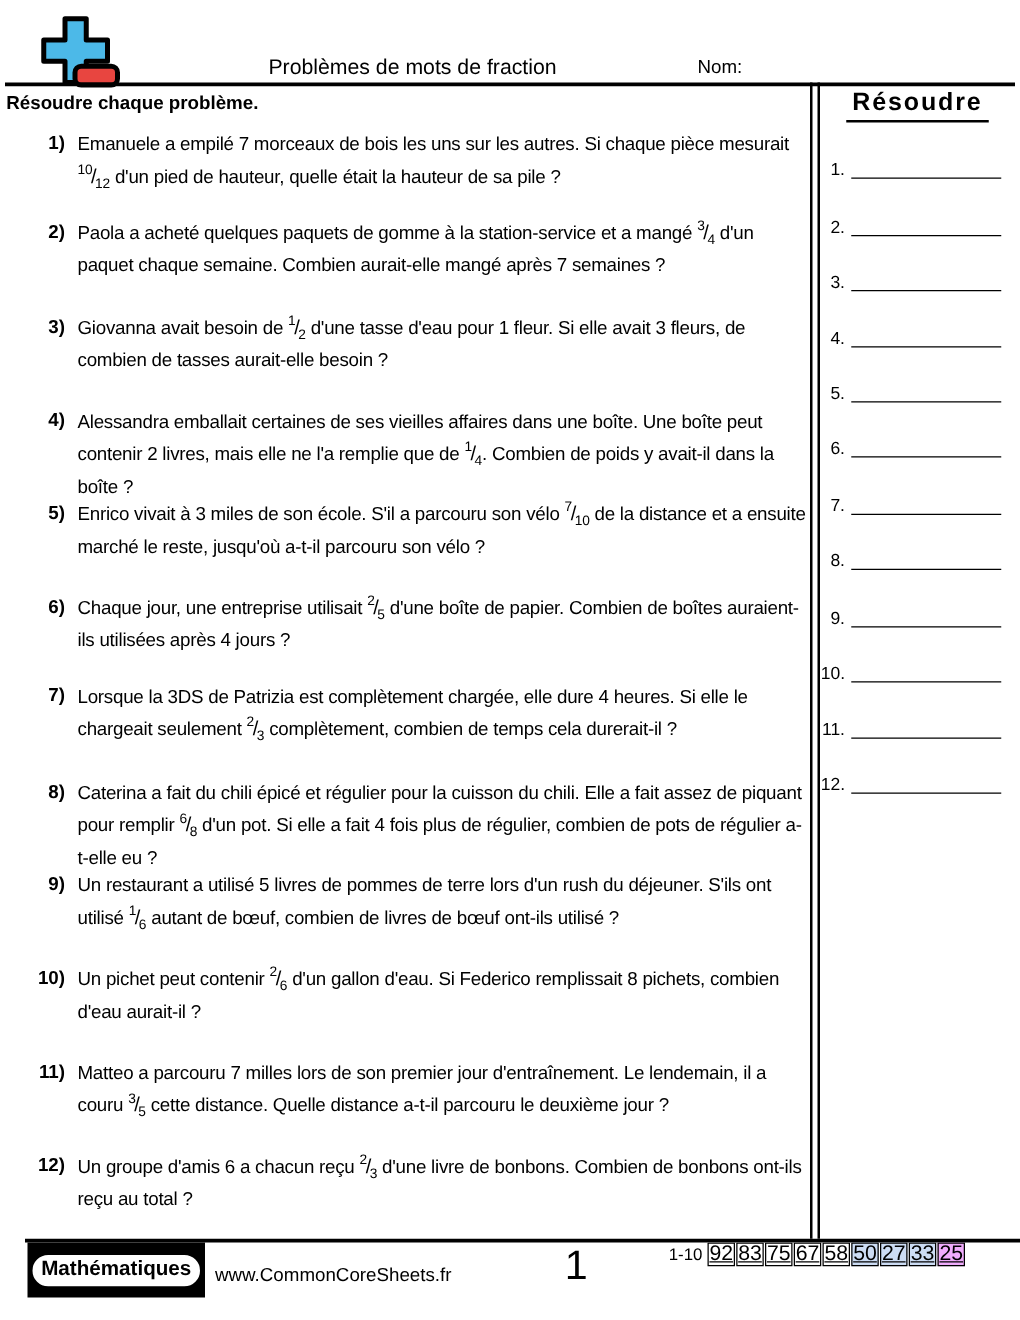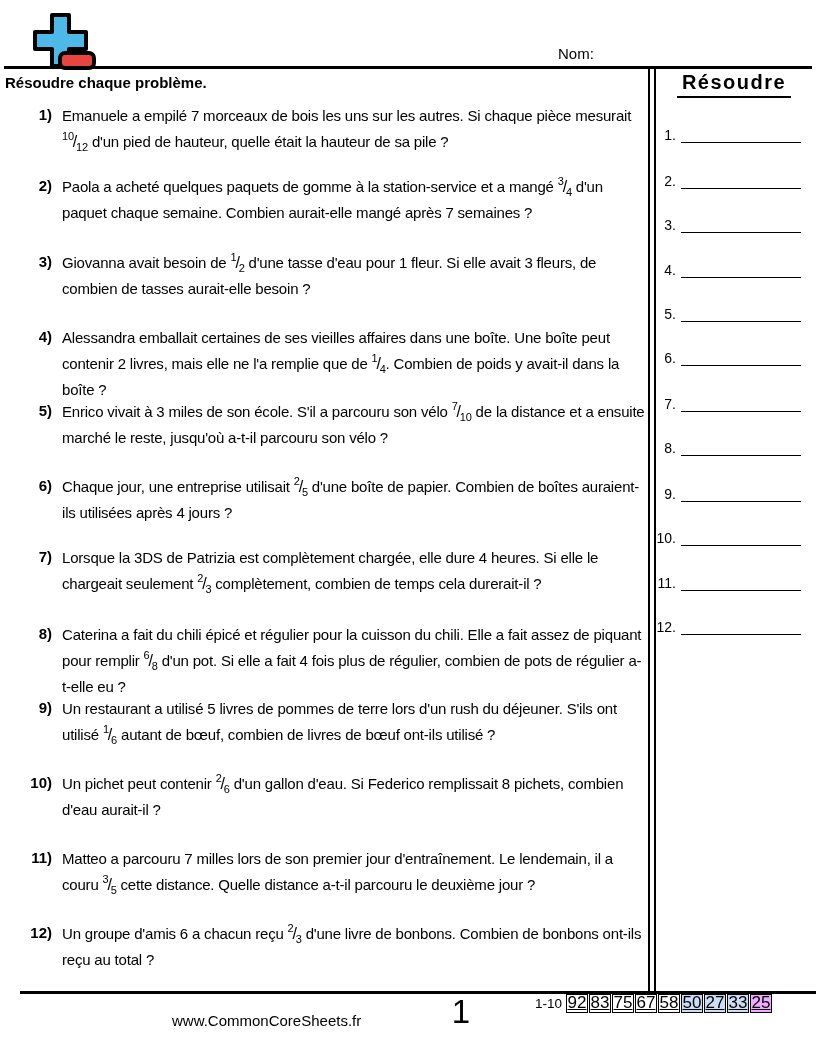--- a/index.html
+++ b/index.html
@@ -100,20 +100,21 @@
 <body>
 
 <div class="page">
 
   <div class="logo">
     <svg width="78" height="60" viewBox="0 0 78 60">
       <path d="M30 3 h17 v17 h17 v17 h-17 v17 h-17 v-17 h-17 v-17 h17 z" stroke="#000" stroke-width="4" stroke-linejoin="round" fill="#4cb9e8"></path>
       <rect x="38" y="41" width="34" height="15" rx="5" stroke="#000" stroke-width="4" fill="#e84540"></rect>
     </svg>
   </div>
+  <div class="page-title">Problèmes de mots de fraction</div>
   <div class="name-label">Nom:</div>
   <div class="header-rule"></div>
   <div class="instruction">Résoudre chaque problème.</div>
 
   <div id="problems">
       <div class="problem" style="top: 103px;">
         <span class="problem-number">1)</span>
         <div class="problem-text"><span>Emanuele a empilé 7 morceaux de bois les uns sur les autres. Si chaque pièce mesurait </span><span class="frac"><sup>10</sup><span class="frac-slash">/</span><sub>12</sub></span><span> d'un pied de hauteur, quelle était la hauteur de sa pile ?</span></div>
       </div>
       <div class="problem" style="top: 174px;">
@@ -212,20 +213,23 @@
         <span class="answer-number">11.</span>
         <span class="answer-line"></span>
       </div>
       <div class="answer-row" style="top: 618px;">
         <span class="answer-number">12.</span>
         <span class="answer-line"></span>
       </div>
     </div>
 
   <div class="footer-rule"></div>
+  <div class="brand-badge">
+    <span class="brand-pill">Mathématiques</span>
+  </div>
   <div class="website">www.CommonCoreSheets.fr</div>
   <div class="page-number">1</div>
   <div class="score-grid" id="score-grid">
       <div class="score-row">
         <span class="score-label">1-10</span>
         <span class="score-cell">92</span>
         <span class="score-cell">83</span>
         <span class="score-cell">75</span>
         <span class="score-cell">67</span>
         <span class="score-cell">58</span>

